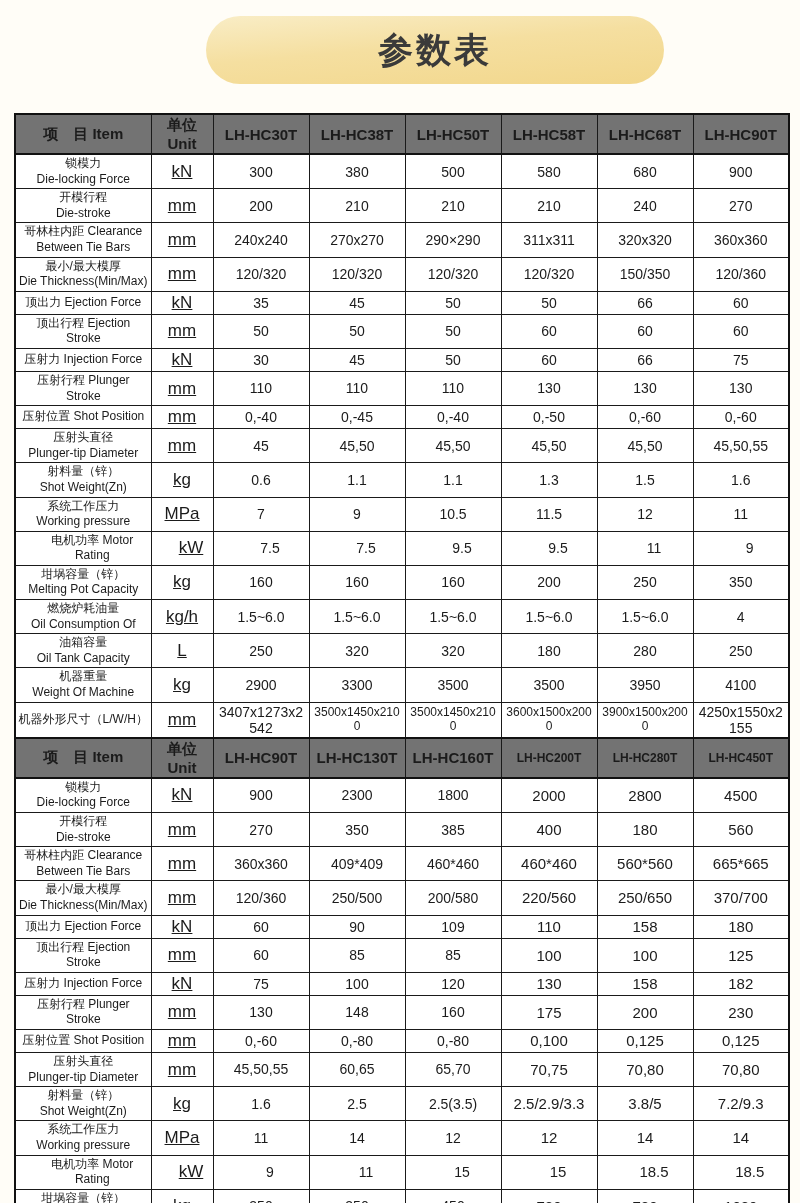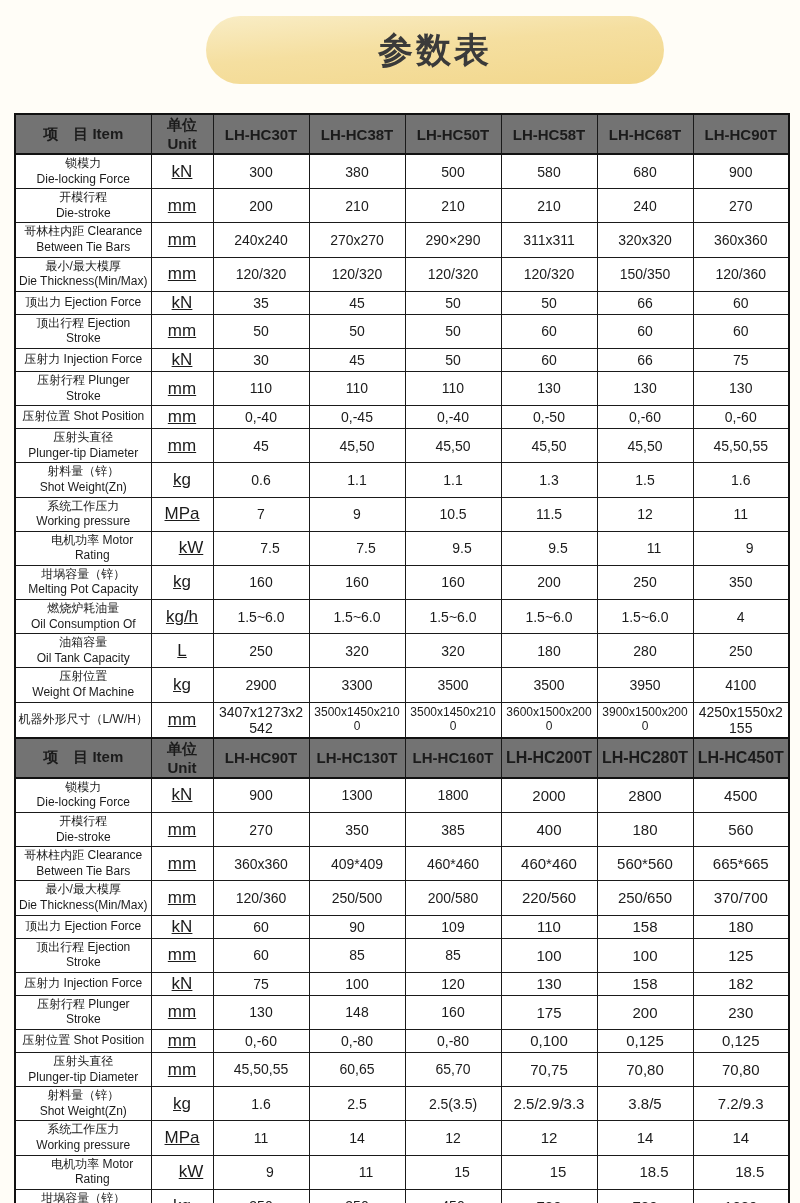--- a/index.html
+++ b/index.html
@@ -45,21 +45,21 @@
     overflow: hidden;
   }
   tr.head-row th {
     background: #737373;
     font-weight: 700;
     font-size: 15px;
     height: 30px;
     border-top: 2px solid #111;
     border-bottom: 2px solid #111;
   }
-  tr.head-row th.sm { font-size: 16px; }
+  tr.head-row th.sm { font-size: 12px; }
   td { height: 32px; }
   tr.thin td { height: 19px; }
   tr.med td { height: 30px; padding-left: 20px; }
   tr.dims td { height: 30px; }
   td.label {
     font-size: 12px;
     line-height: 1.3;
     white-space: pre-line;
   }
   td.unit { font-size: 17px; text-decoration: underline; }
@@ -266,21 +266,21 @@
 Oil Tank Capacity</td>
             <td class="unit">L</td>
             <td class="val">250</td>
             <td class="val">320</td>
             <td class="val">320</td>
             <td class="val">180</td>
             <td class="val">280</td>
             <td class="val">250</td>
           </tr>
           <tr>
-            <td class="label">压射位置
+            <td class="label">机器重量
 Weight Of Machine</td>
             <td class="unit">kg</td>
             <td class="val">2900</td>
             <td class="val">3300</td>
             <td class="val">3500</td>
             <td class="val">3500</td>
             <td class="val">3950</td>
             <td class="val">4100</td>
           </tr>
           <tr class="dims">
@@ -301,21 +301,21 @@
             <th>LH-HC160T</th>
             <th class="sm">LH-HC200T</th>
             <th class="sm">LH-HC280T</th>
             <th class="sm">LH-HC450T</th>
           </tr>
           <tr>
             <td class="label">锁模力
 Die-locking Force</td>
             <td class="unit">kN</td>
             <td class="val">900</td>
-            <td class="val">1300</td>
+            <td class="val">2300</td>
             <td class="val">1800</td>
             <td class="val sm">2000</td>
             <td class="val sm">2800</td>
             <td class="val sm">4500</td>
           </tr>
           <tr>
             <td class="label">开模行程
 Die-stroke</td>
             <td class="unit">mm</td>
             <td class="val">270</td>

